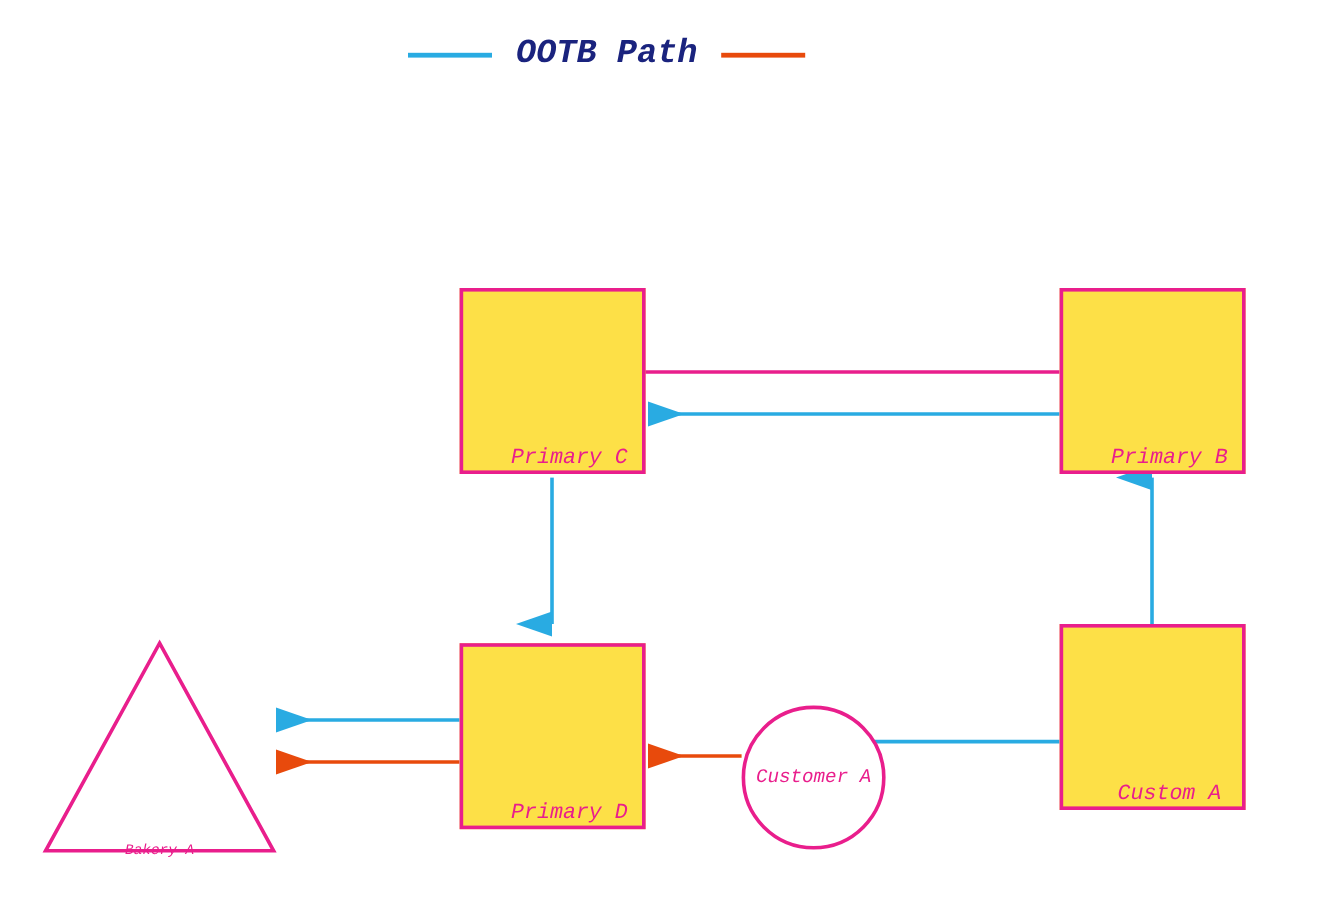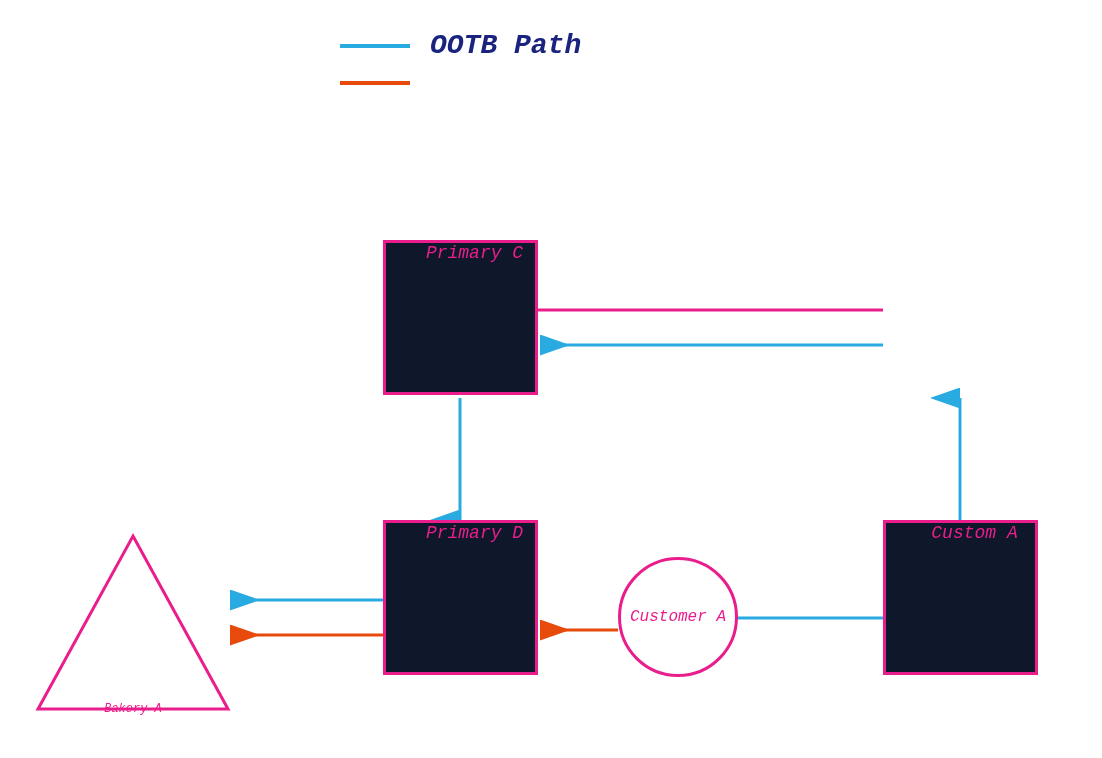--- a/index.html
+++ b/index.html
@@ -17,21 +17,21 @@
       height: 758px;
       position: relative;
     }
 
     
     .legend {
       position: absolute;
       top: 30px;
       left: 340px;
       display: flex;
-      flex-direction: column;
+      flex-direction: row;
       gap: 20px;
     }
 
     .legend-item {
       display: flex;
       align-items: center;
       gap: 20px;
     }
 
     .legend-line {
@@ -51,23 +51,23 @@
       font-size: 28px;
       font-weight: bold;
       color: #1a237e;
       font-style: italic;
     }
 
     
     .node-rect {
       position: absolute;
       border: 3px solid #e91e8c;
-      background: #0f172a;
-      display: flex;
-      align-items: flex-start;
+      background: #fde047;
+      display: flex;
+      align-items: flex-end;
       justify-content: center;
       padding-left: 28px;
     }
 
     .node-rect .node-label {
       color: #e91e8c;
       font-size: 18px;
       font-style: italic;
       font-weight: 500;
       text-align: center;
@@ -171,30 +171,33 @@
 
     <line x1="618" y1="630" x2="540" y2="630" stroke="#e84a0c" stroke-width="3" marker-end="url(#arrow-orange-left)"></line>
 
     <line x1="718" y1="618" x2="883" y2="618" stroke="#29abe2" stroke-width="3" marker-end="url(#arrow-orange-right)"></line>
   </svg>
 
   <div class="node-rect" style="left: 383px; top: 240px; width: 155px; height: 155px;">
     <span class="node-label">Primary C</span>
   </div>
 
-
-  <div class="node-rect" style="left: 383px; top: 520px; width: 155px; height: 155px;">
+  <div class="node-rect" style="left: 883px; top: 240px; width: 155px; height: 155px;">
+    <span class="node-label">Primary B</span>
+  </div>
+
+  <div class="node-rect" style="left: 383px; top: 536px; width: 155px; height: 155px;">
     <span class="node-label">Primary D</span>
   </div>
 
   <div class="node-rect" style="left: 883px; top: 520px; width: 155px; height: 155px;">
     <span class="node-label">Custom A</span>
   </div>
 
-  <div class="node-circle" style="left: 618px; top: 557px; width: 120px; height: 120px;">
+  <div class="node-circle" style="left: 618px; top: 588px; width: 120px; height: 120px;">
     <span class="node-label">Customer A</span>
   </div>
 
   <div class="node-triangle" style="left: 33px; top: 531px; width: 200px; height: 183px;">
     <svg width="200" height="183" viewBox="0 0 200 183">
       <polygon points="100,5 195,178 5,178" fill="white" stroke="#e91e8c" stroke-width="3"></polygon>
     </svg>
     <span class="node-label" style="position:absolute; bottom: -2px; left: 50%; transform: translateX(-50%); white-space: nowrap; color: #e91e8c; font-size: 12px; font-style: italic;">Bakery A</span>
   </div>
 

